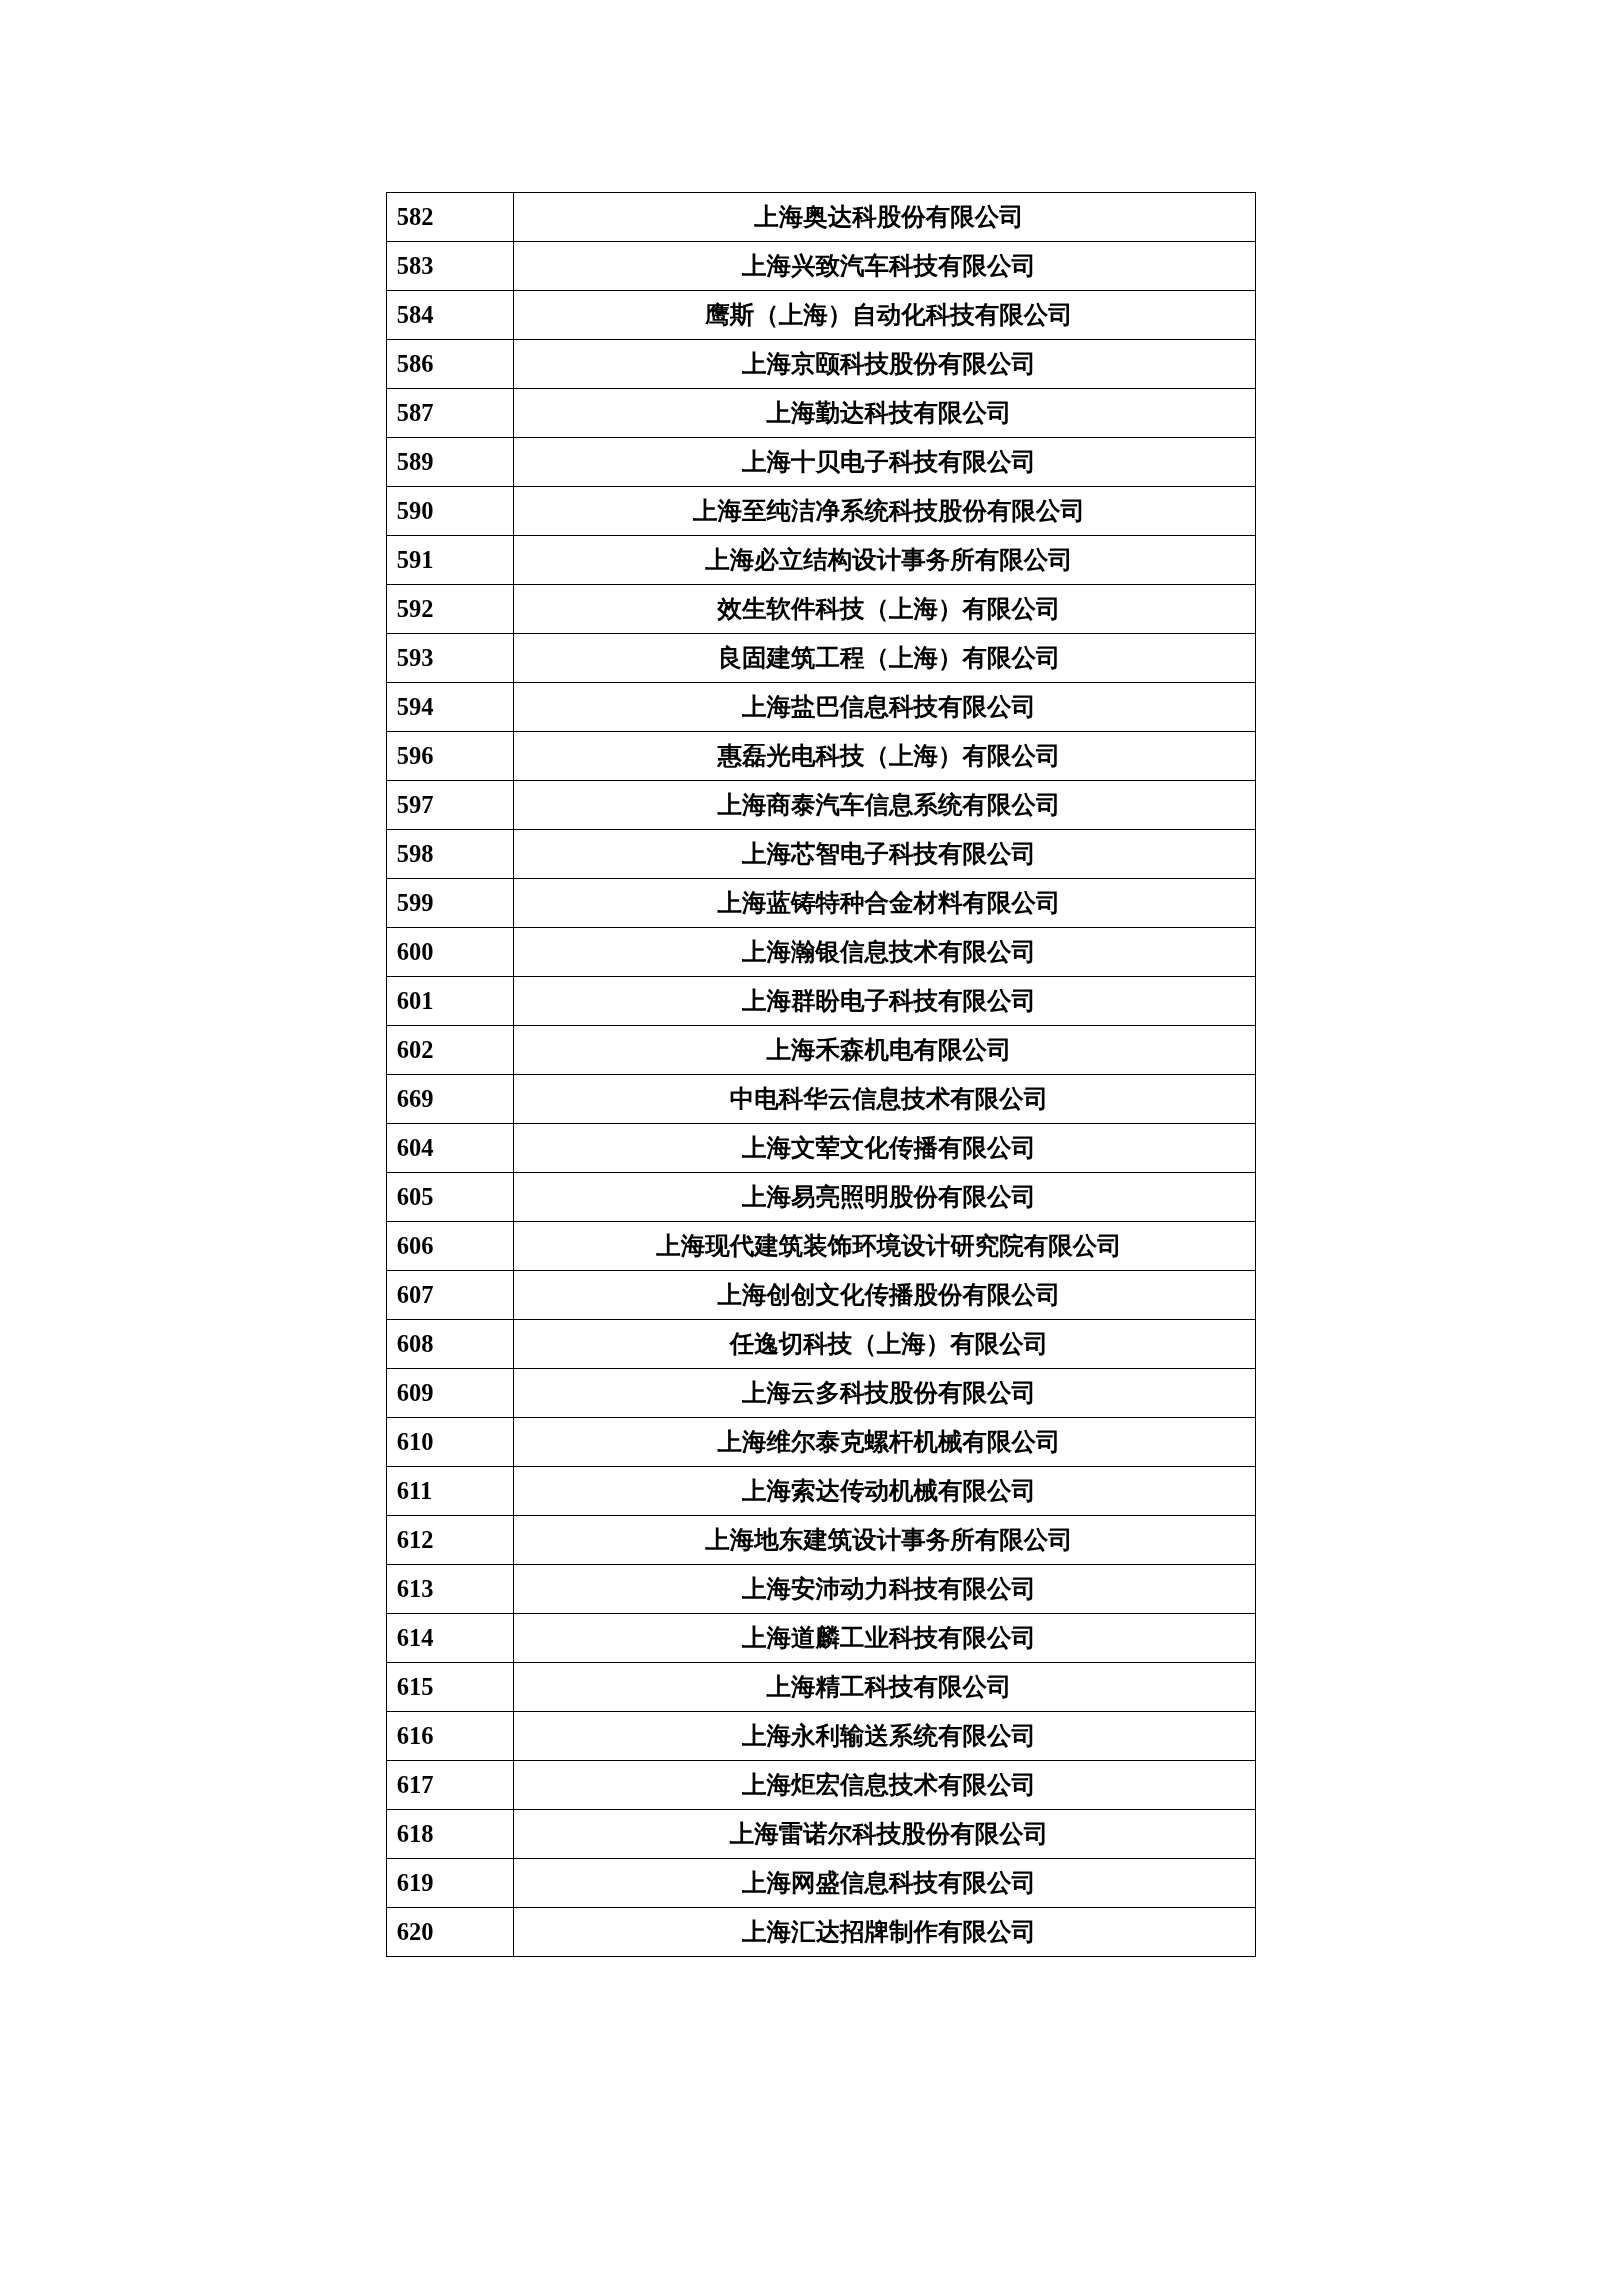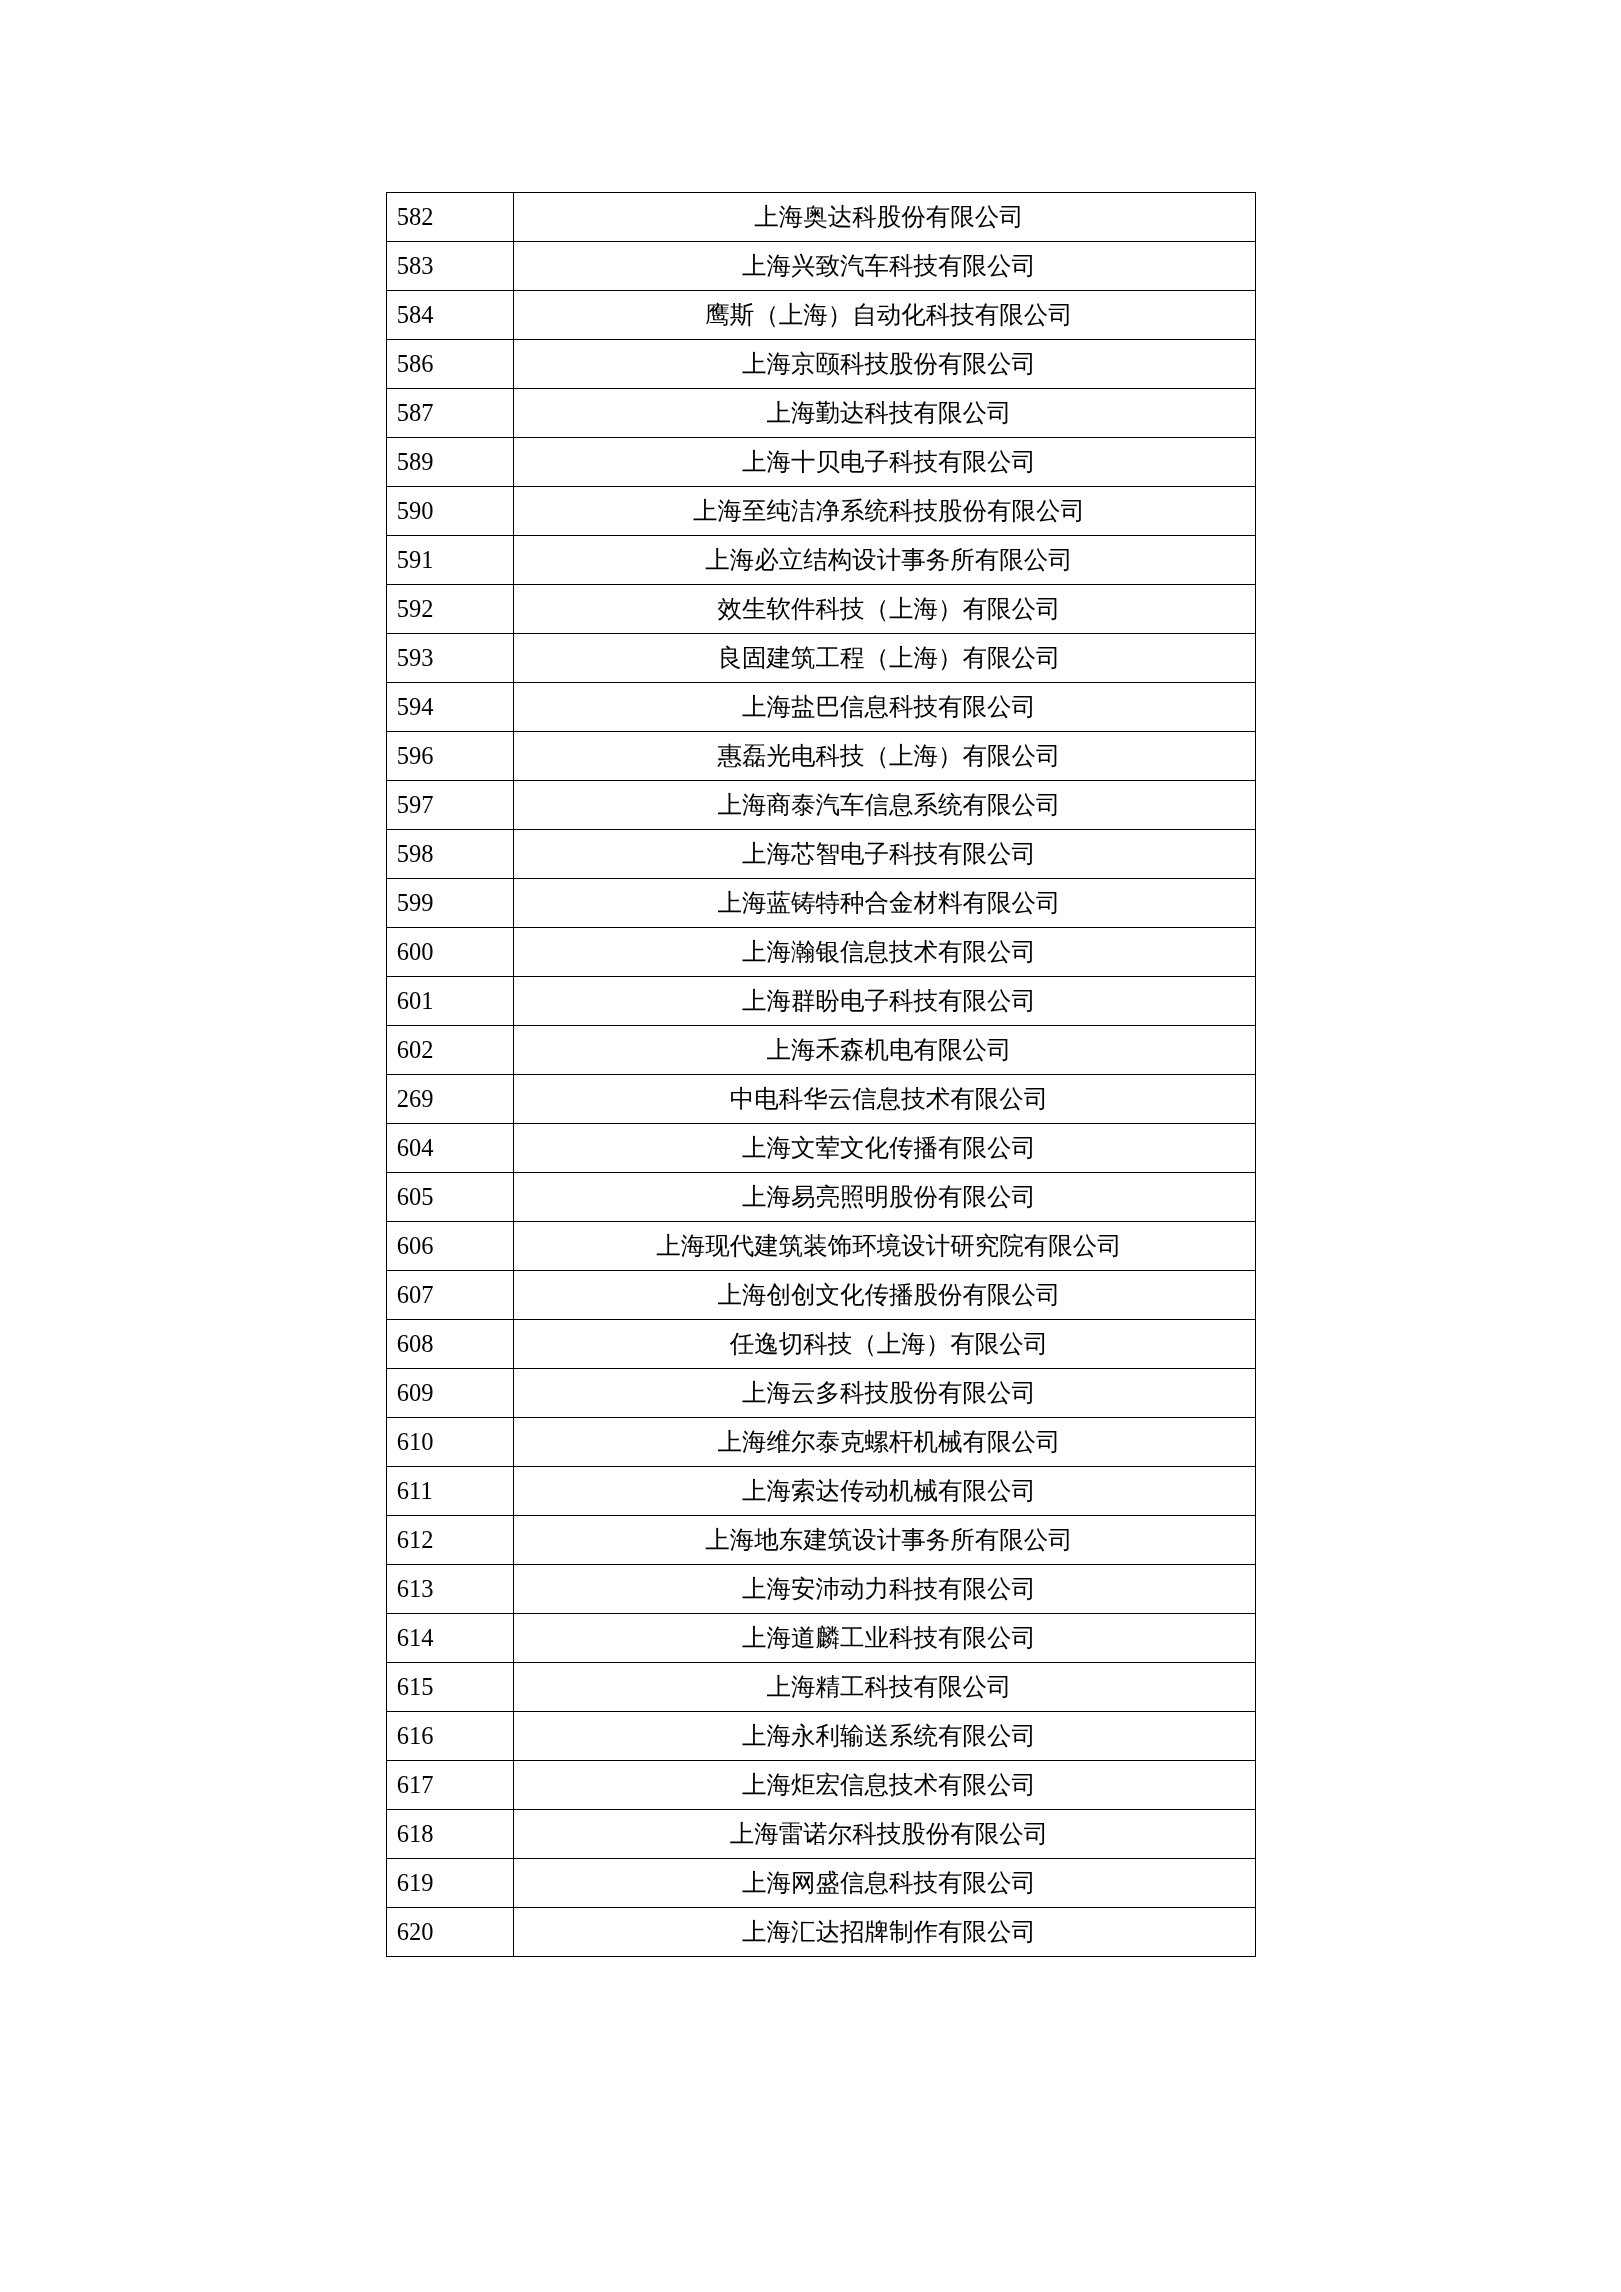--- a/index.html
+++ b/index.html
@@ -22,20 +22,21 @@
   .table-wrap {
     position: absolute;
     left: 386px;
     top: 192px;
     width: 847px;
   }
   table.company-table {
     border-collapse: collapse;
     table-layout: fixed;
     width: 847px;
+    font-weight: bold;
   }
   table.company-table td {
     border: 1.6px solid #000000;
     height: 48px;
     padding: 0 0 0 9.8px;
     font-size: 24.5px;
     line-height: 48px;
     vertical-align: middle;
     white-space: nowrap;
     overflow: hidden;
@@ -124,21 +125,21 @@
           </tr>
           <tr>
             <td class="col-num">601</td>
             <td class="col-name">上海群盼电子科技有限公司</td>
           </tr>
           <tr>
             <td class="col-num">602</td>
             <td class="col-name">上海禾森机电有限公司</td>
           </tr>
           <tr>
-            <td class="col-num">269</td>
+            <td class="col-num">669</td>
             <td class="col-name">中电科华云信息技术有限公司</td>
           </tr>
           <tr>
             <td class="col-num">604</td>
             <td class="col-name">上海文荤文化传播有限公司</td>
           </tr>
           <tr>
             <td class="col-num">605</td>
             <td class="col-name">上海易亮照明股份有限公司</td>
           </tr>

